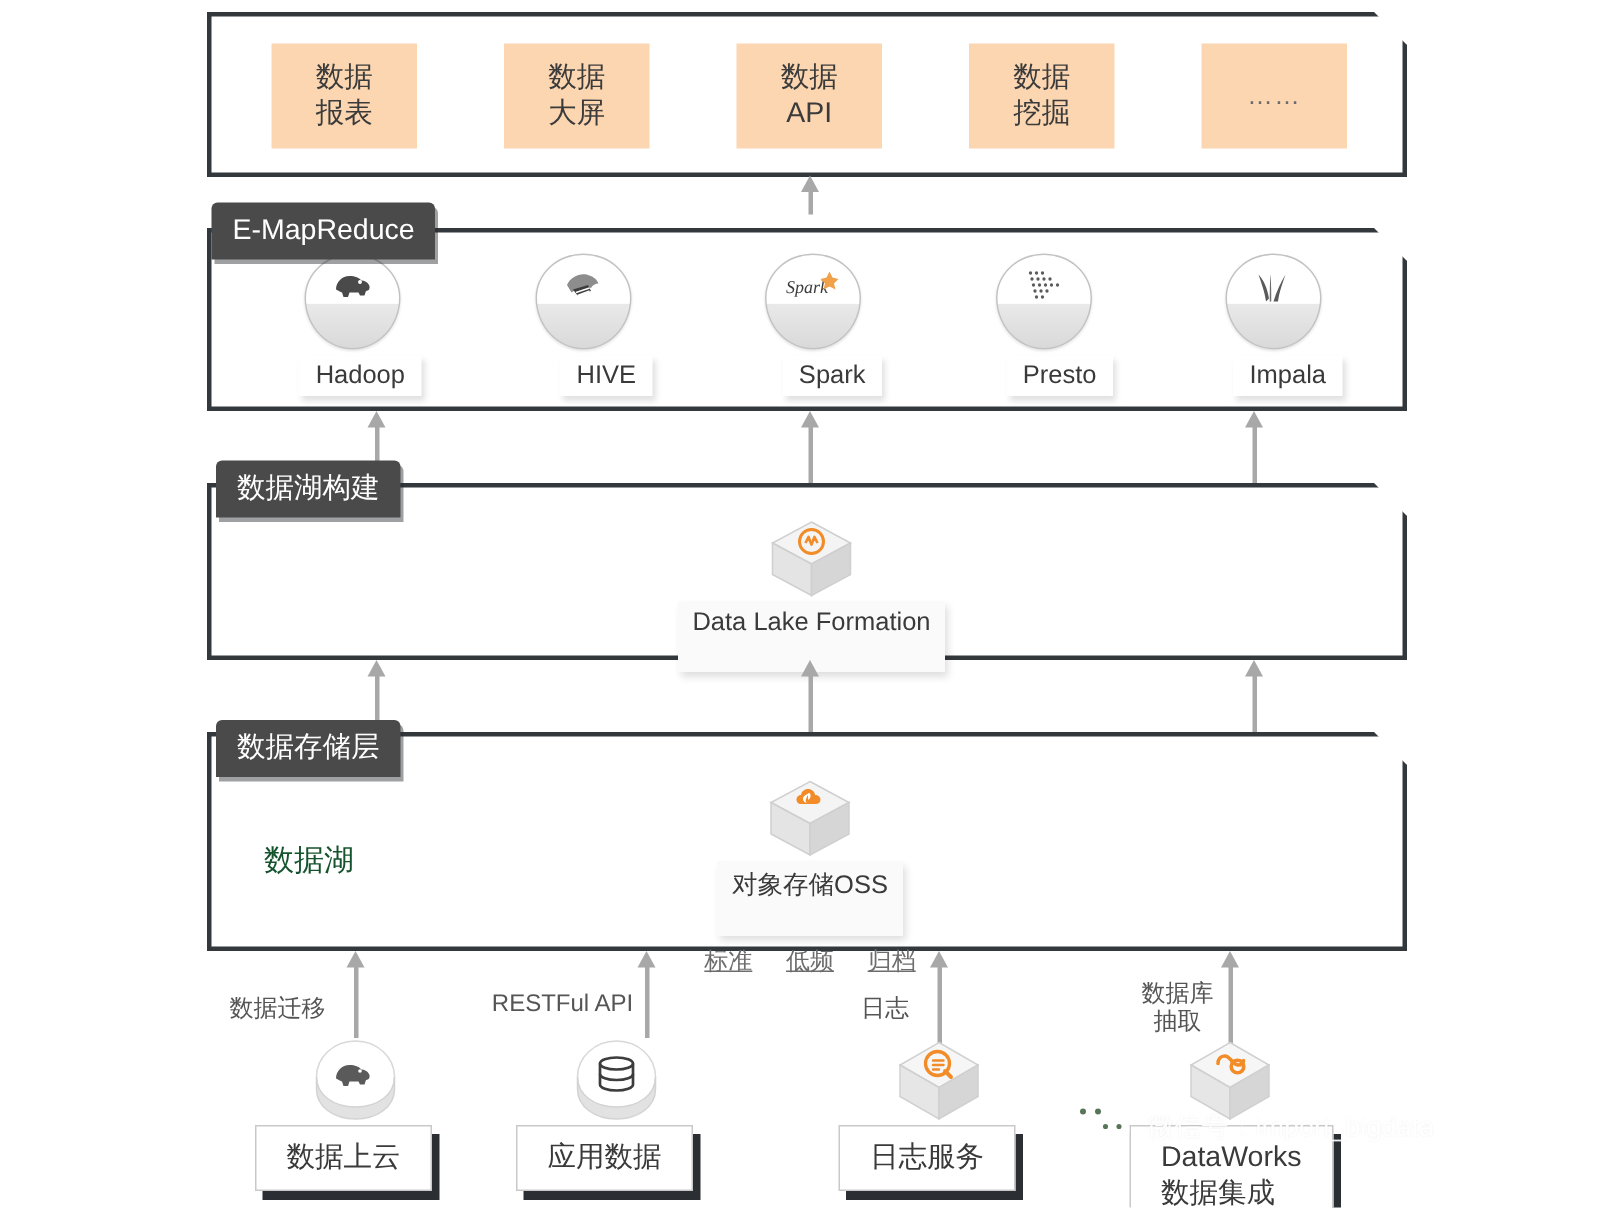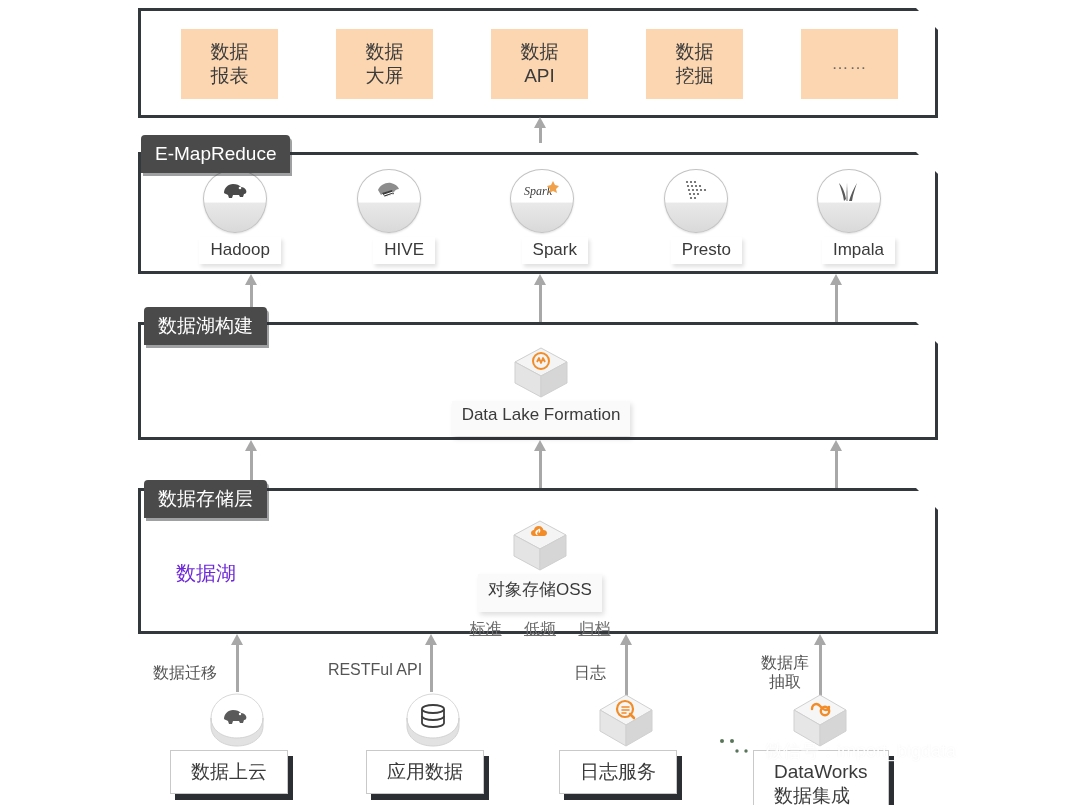--- a/index.html
+++ b/index.html
@@ -64,30 +64,30 @@
     font-size:17px;color:#3a3a3a;
     box-shadow:2px 3px 4px rgba(0,0,0,.12);
     white-space:nowrap;
   }
 
   
   .cubewrap{position:absolute;text-align:center;}
   .cube{position:relative;width:58px;height:56px;margin:0 auto;}
   .cubecap{
     display:inline-block;background:#fafafa;
-    padding:4px 10px 11px;font-size:17px;color:#3a3a3a;
+    padding:4px 10px 23px;font-size:17px;color:#3a3a3a;
     box-shadow:2px 3px 5px rgba(0,0,0,.13);white-space:nowrap;
   }
   .tiers{
     margin-top:7px;font-size:16px;color:#6d6d6d;letter-spacing:0;
   }
   .tiers span{margin:0 9px;text-decoration:underline;}
 
   .lakelabel{
-    position:absolute;font-size:20px;color:#6d28d9;
+    position:absolute;font-size:20px;color:#14532d;
   }
 
   
   .arrow{position:absolute;width:12px;}
   .arrow .shaft{
     position:absolute;left:5px;top:9px;width:2.5px;background:#a8a8a8;
   }
   .arrow .head{
     position:absolute;left:0;top:0;width:0;height:0;
     border-left:6px solid transparent;border-right:6px solid transparent;
@@ -298,21 +298,21 @@
         <ellipse cx="30" cy="26" rx="26" ry="24" fill="#ffffff" stroke="#d8d8d8"></ellipse>
         <path d="M4 26c0 12 11.6 20 26 20s26-8 26-20v8c0 12-11.6 20-26 20S4 46 4 34z" fill="#e2e2e2" stroke="#d3d3d3"></path>
         <path d="M17 27c0-5 4-9 9-9 4 0 6 1 8 3 2 0 4 1 5 3 1 2 0 4-2 4l-1 3h-3l-1-2h-6l-1 3h-3l-1-3c-2-1-4-2-4-2z" fill="#5a5a5a"></path>
         <circle cx="33" cy="22" r="1.2" fill="#fff"></circle>
       </svg>
     </div>
     <span class="srcbox">数据上云</span>
   </div>
 
   <div class="srclabel" style="left:325px;top:660px;width:100px;">RESTFul API</div>
-  <div class="src" style="left:366px;top:692px;width:133px;text-decoration:underline;">
+  <div class="src" style="left:344px;top:692px;width:133px;text-decoration:underline;">
     <div class="srcicon">
       <svg width="60" height="58" viewBox="0 0 60 58">
         <ellipse cx="30" cy="26" rx="26" ry="24" fill="#ffffff" stroke="#d8d8d8"></ellipse>
         <path d="M4 26c0 12 11.6 20 26 20s26-8 26-20v8c0 12-11.6 20-26 20S4 46 4 34z" fill="#e2e2e2" stroke="#d3d3d3"></path>
         <g fill="none" stroke="#3d3d3d" stroke-width="1.8">
           <ellipse cx="30" cy="17" rx="11" ry="4"></ellipse>
           <path d="M19 17v7c0 2.2 4.9 4 11 4s11-1.8 11-4v-7"></path>
           <path d="M19 24v7c0 2.2 4.9 4 11 4s11-1.8 11-4v-7"></path>
         </g>
       </svg>

